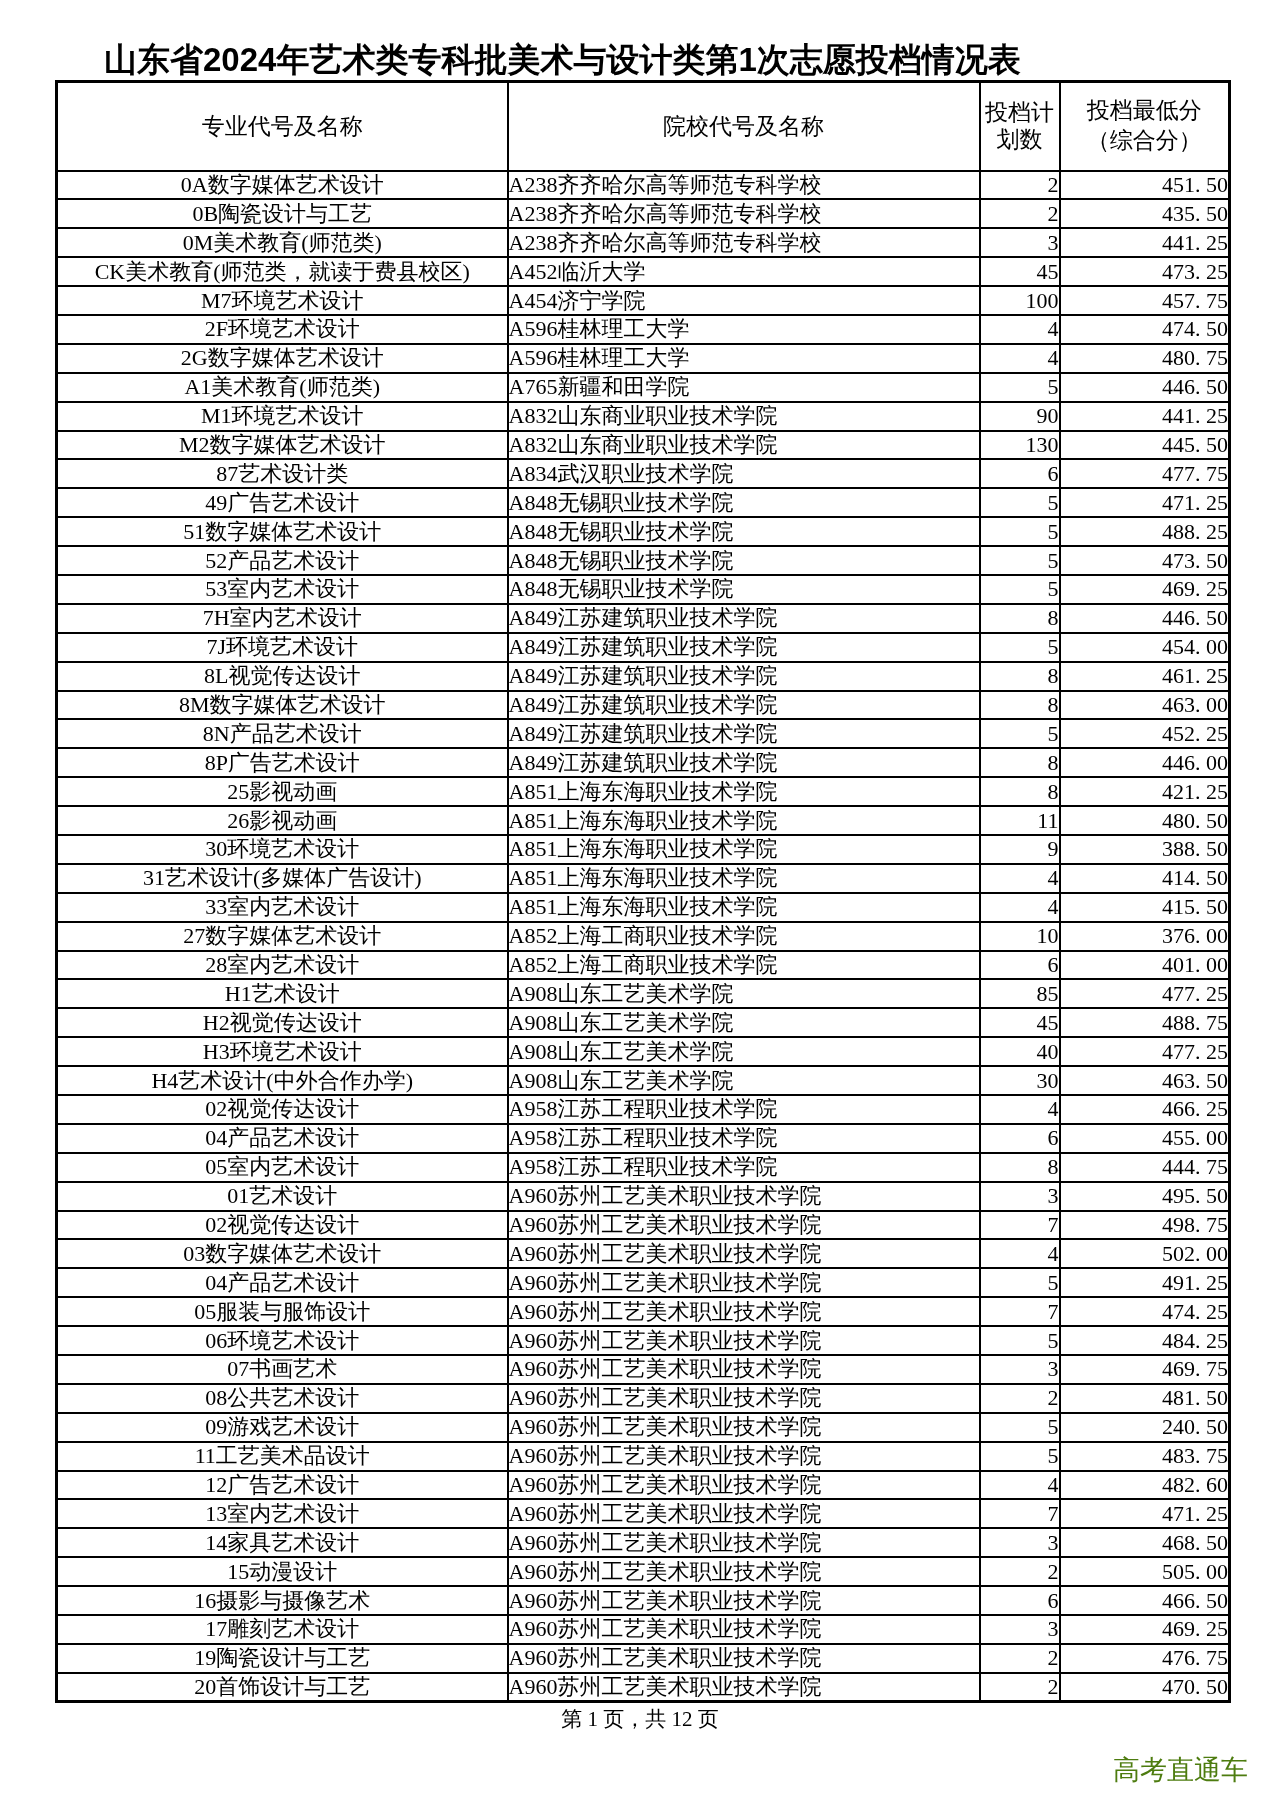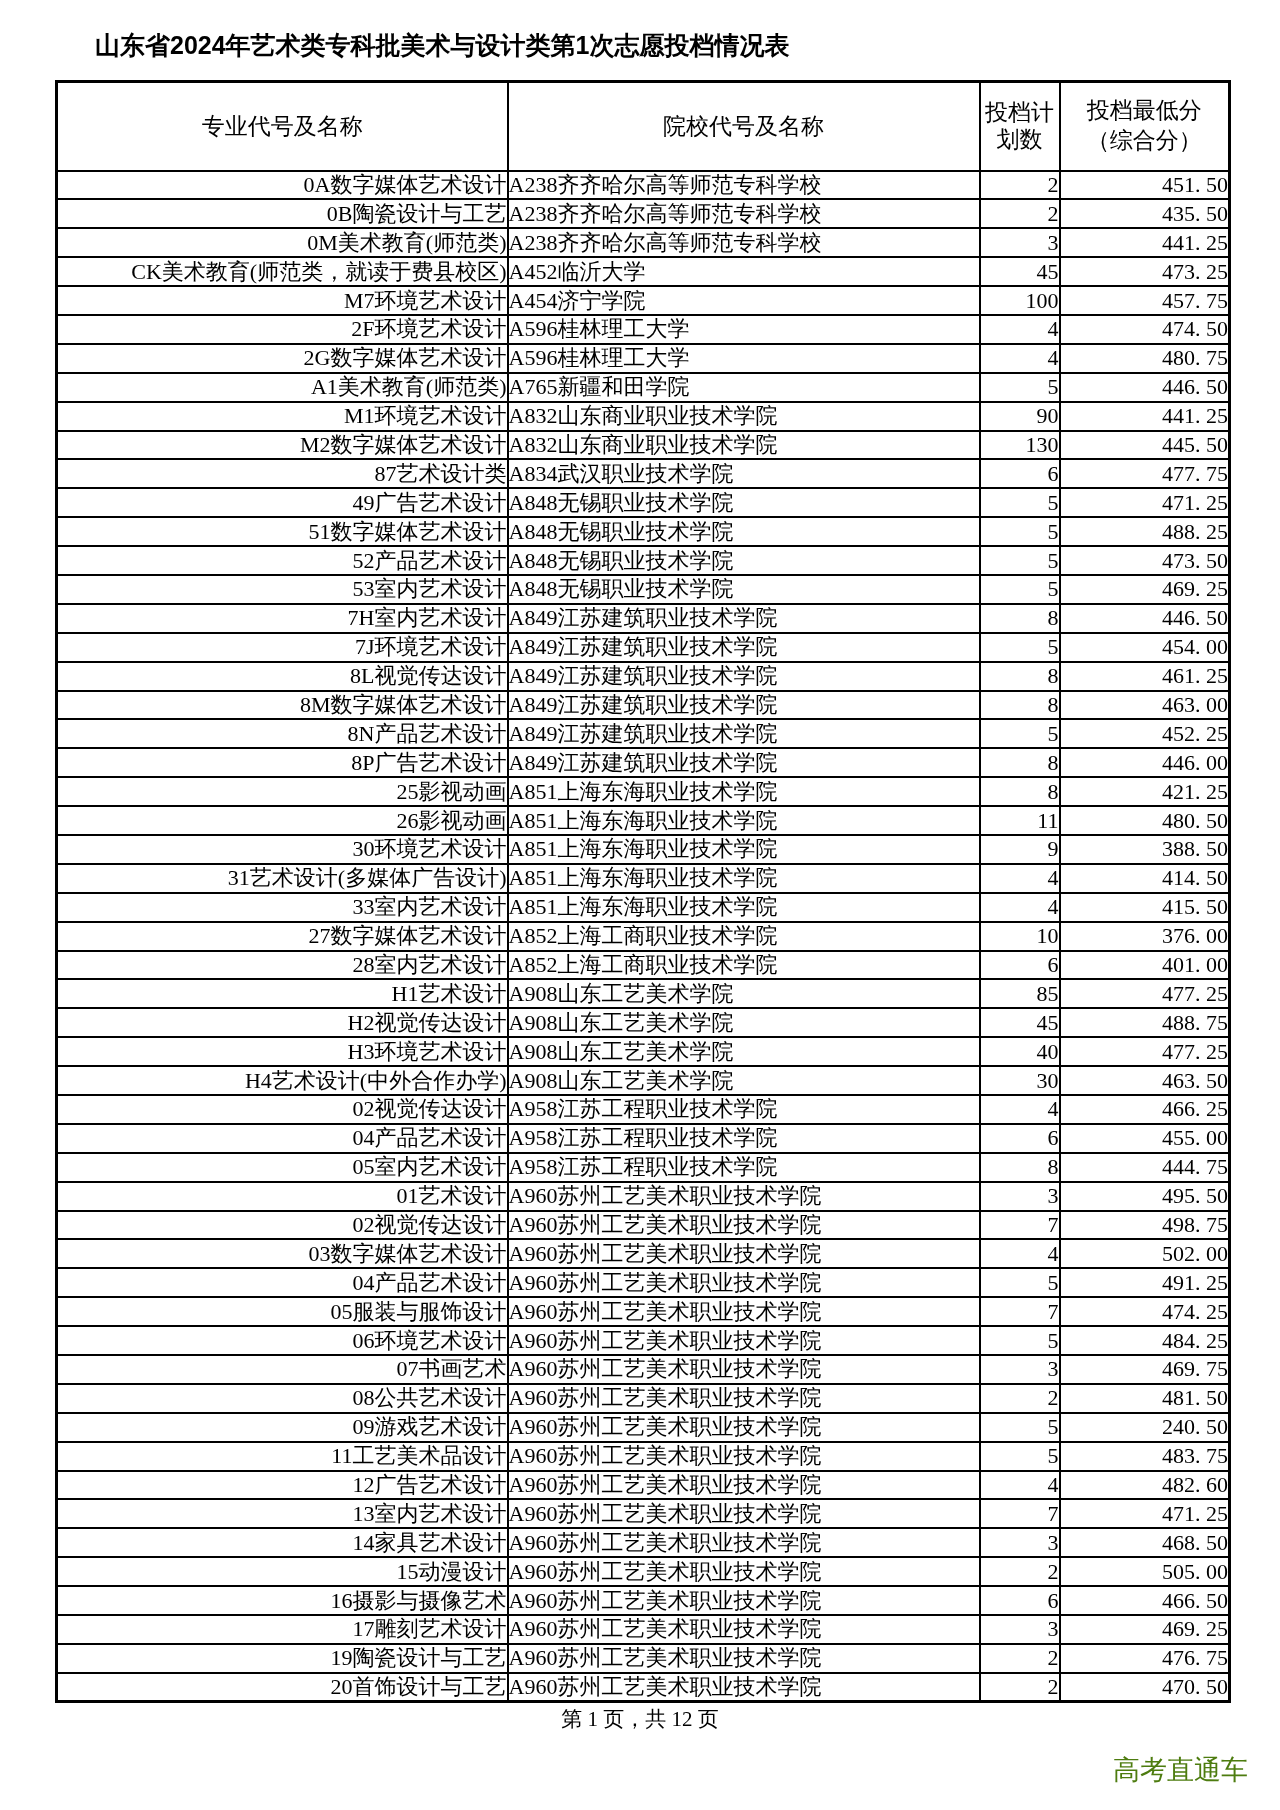--- a/index.html
+++ b/index.html
@@ -8,24 +8,24 @@
     height: 1810px;
     background: #ffffff;
     position: relative;
     font-family: "Liberation Serif", "DejaVu Serif", serif;
     color: #000;
   }
   .title {
     position: absolute;
     left: 92px;
     top: 26px;
-    margin: 3px;
+    margin: 12px;
     font-family: "Liberation Sans", "DejaVu Sans", sans-serif;
     font-weight: 700;
-    font-size: 25px;
+    font-size: 33px;
     white-space: nowrap;
     color: #000;
   }
   table.grid {
     position: absolute;
     left: 55px;
     top: 80px;
     width: 1173px;
     border-collapse: collapse;
     table-layout: fixed;
@@ -47,21 +47,21 @@
   .th-plan { font-size: 22px; line-height: 27px; padding: 0 6px; margin-left: 16px; }
   .th-score div { line-height: 30px; }
   .grid tbody tr { height: 28.9px; }
   .grid td {
     font-size: 22px;
     line-height: 24px;
     padding: 0;
     white-space: nowrap;
     vertical-align: middle;
   }
-  .cell-major   { text-align: right;  padding-left: 5px; font-family: Liberation Serif, serif; }
+  .cell-major   { text-align: center;  padding-left: 5px; font-family: Liberation Serif, serif; }
   .cell-college { text-align: left;  padding-left: 8px; }
   .cell-plan    { text-align: right; padding-right: 7px;  font-size: 24px; }
   .cell-score   { text-align: right; padding-right: 14px; font-size: 24px; }
   .footer {
     position: absolute;
     top: 1705px;
     left: 0;
     width: 1280px;
     text-align: center;
     font-size: 21px;

